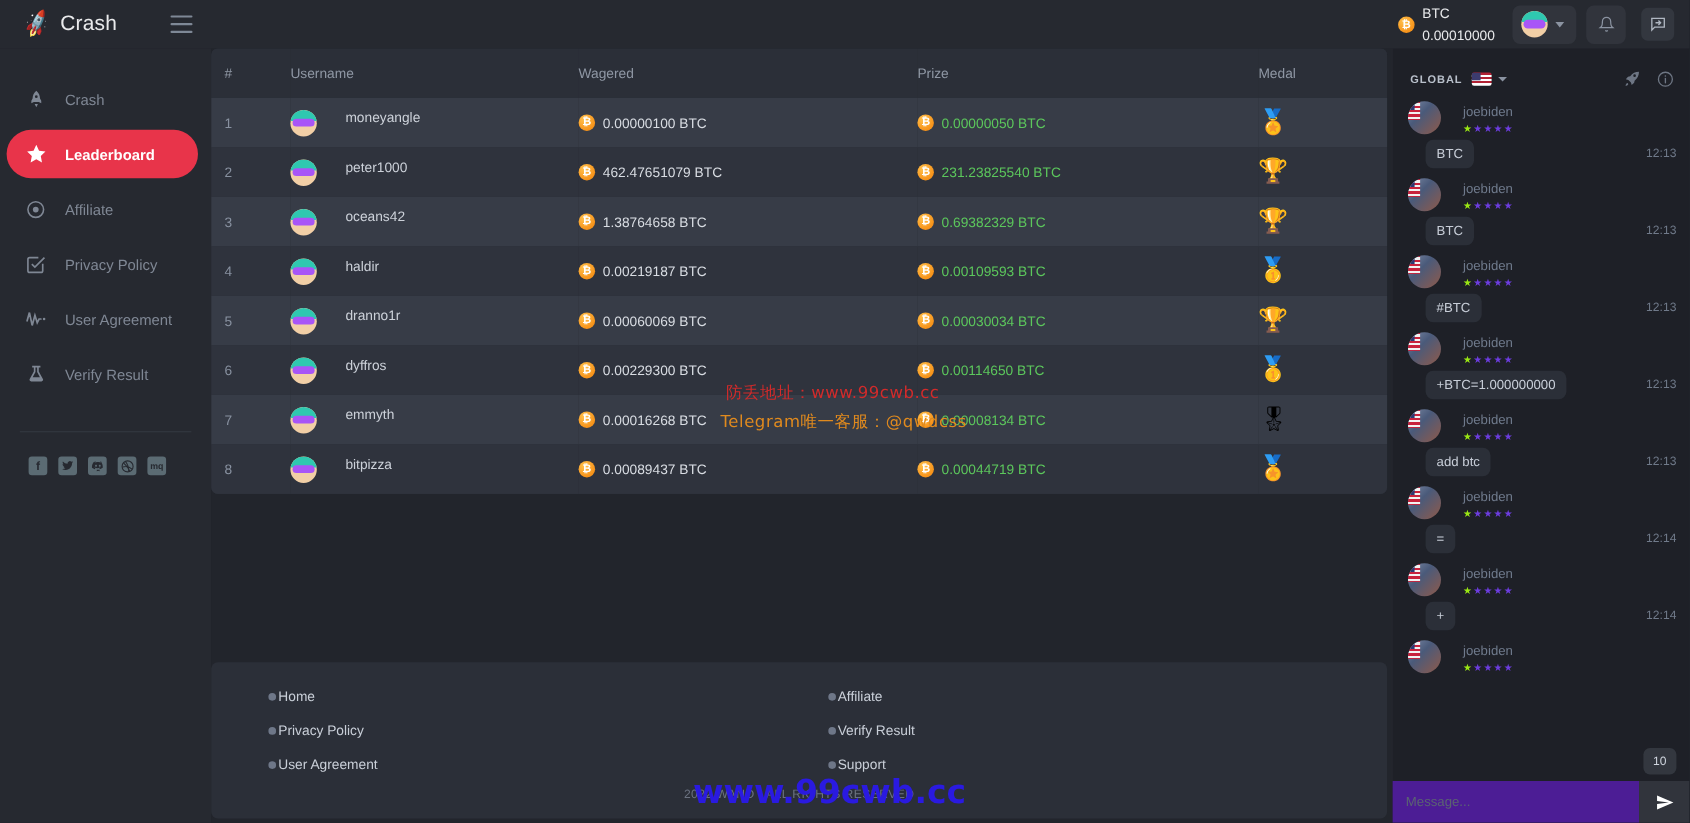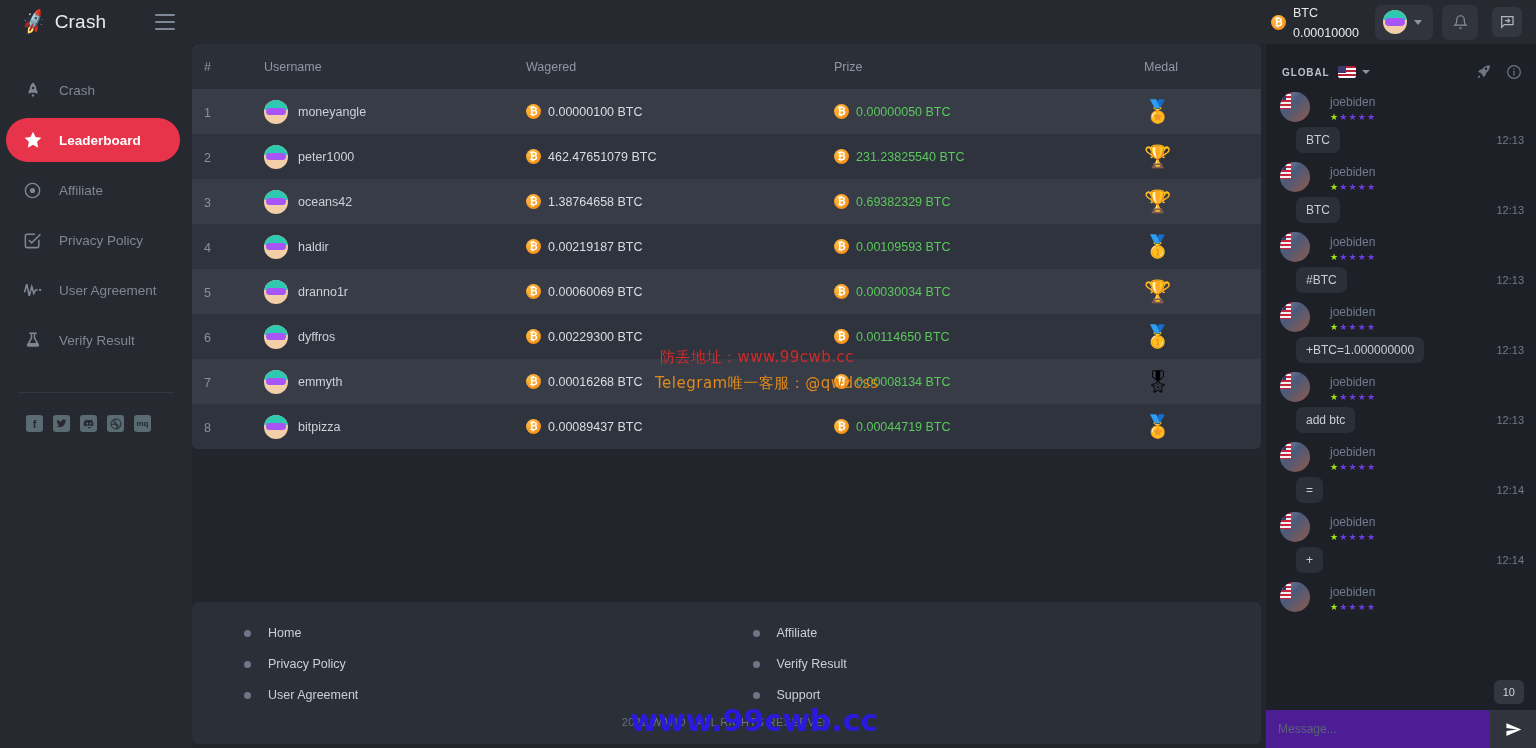--- a/index.html
+++ b/index.html
@@ -103,34 +103,34 @@
   table.lb thead th.c-user { width: 262px; }
   table.lb thead th.c-wag  { width: 308px; }
   table.lb thead th.c-prize{ width: 310px; }
   table.lb thead th.c-medal{ width: 118px; text-align: left; }
 
   table.lb tbody tr { height: 45px; }
   table.lb tbody tr.odd  { background: #373c47; }
   table.lb tbody tr.even { background: #2f333d; }
   table.lb tbody td { padding: 0; vertical-align: middle; }
   .rank { color: #8891a0; font-size: 12.5px; padding-left: 12px; }
-  .user-cell { display: flex; align-items: center; gap: 10px; }
+  .user-cell { display: flex; gap: 26px; }
   .user-name { color: #ccd1d9; font-size: 12.5px; }
   .amt { display: flex; align-items: center; gap: 7px; font-size: 12.5px; }
   .amt.wag { color: #d9dde3; }
   .amt.prz { color: #5cc75c; }
   .medal { font-size: 22px; line-height: 1; text-align: center; width: 40px; }
 
   .main-fill { flex: 1; }
 
   
   .footer { background: #2b2f38; border-radius: 6px; margin-bottom: 4px; padding: 24px 0 0 0; position: relative; height: 142px; }
   .footer-cols { display: flex; padding-left: 52px; }
   .fcol { width: 535px; }
-  .flink { display: flex; align-items: center; gap: 17px; margin-bottom: 17px; cursor: pointer; }
+  .flink { display: flex; align-items: center; gap: 2px; margin-bottom: 17px; cursor: pointer; }
   .fdot { width: 7px; height: 7px; border-radius: 50%; background: #6e7788; flex: 0 0 7px; }
   .flink span { color: #c9cfd8; font-size: 12.5px; }
   .copyright {
     position: absolute; bottom: 16px; left: 0; right: 0; text-align: center;
     color: #6b7280; font-size: 11px; letter-spacing: .4px;
   }
 
   
   .chat {
     width: 271px; flex: 0 0 271px; background: #1e2027;

